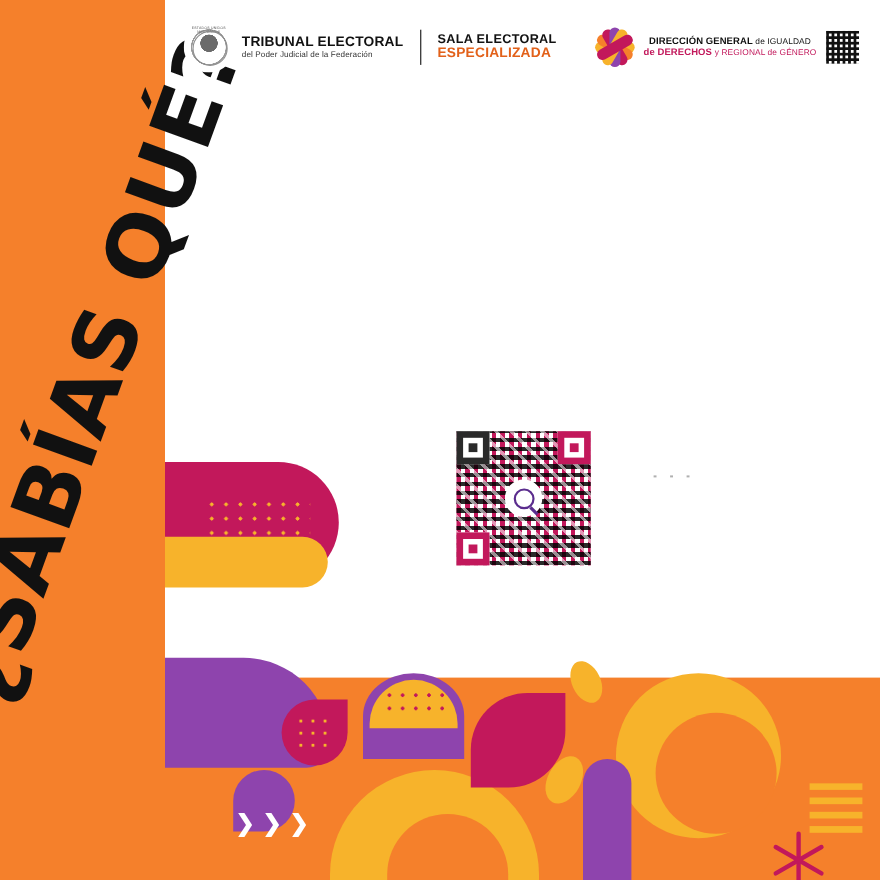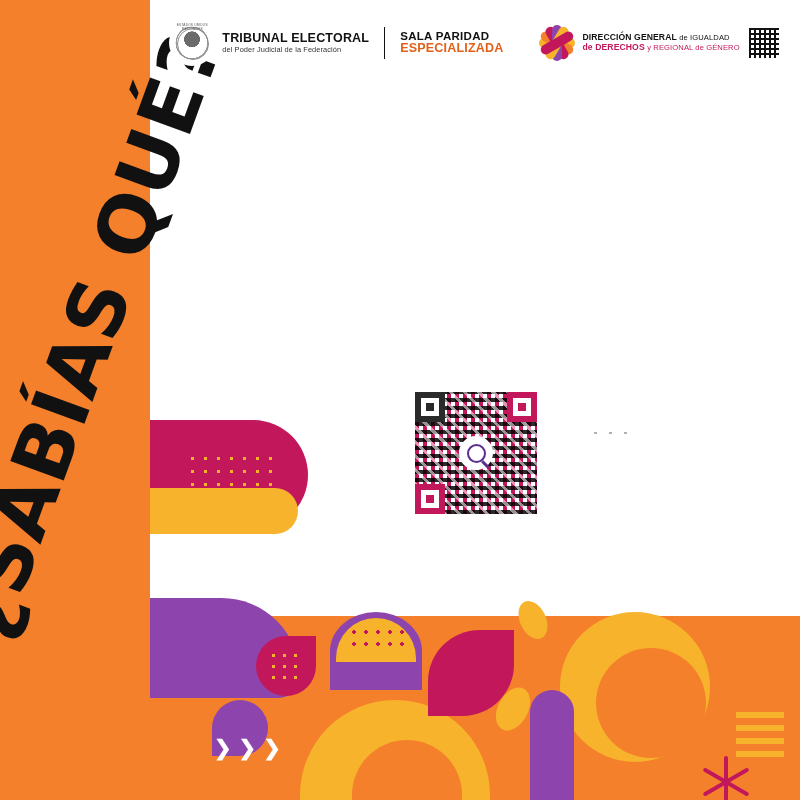--- a/index.html
+++ b/index.html
@@ -98,21 +98,21 @@
   .logo-dgi { display: flex; align-items: center; gap: 7px; }
   .flower {
     width: 38px; height: 38px; position: relative; flex: 0 0 auto;
   }
   .flower span {
     position: absolute; left: 50%; top: 50%;
     width: 36px; height: 10px;
     margin: -5px 0 0 -18px;
     border-radius: 6px;
   }
-  .dgi-text { line-height: 1.15; }
+  .dgi-text { line-height: 1.15; text-align: center; }
   .dgi-text .d1 { font-size: 8.6px; font-weight: bold; color: #111; letter-spacing: .1px; }
   .dgi-text .d2 { font-size: 8.6px; font-weight: bold; color: #C2185B; letter-spacing: .1px; }
   .dgi-text .thin { font-weight: normal; font-size: 7.6px; }
   .qr-small {
     width: 34px; height: 34px;
     background-image:
       linear-gradient(90deg, #111 50%, transparent 50%),
       linear-gradient(#111 50%, transparent 50%);
     background-size: 5px 5px, 5px 5px;
     background-color: #fff;
@@ -453,21 +453,21 @@
     <div class="logo-tribunal">
       <div class="eagle">
         <div class="eagle-txt">ESTADOS UNIDOS MEXICANOS</div>
       </div>
       <div class="tribunal-text">
         <div class="l1">TRIBUNAL ELECTORAL</div>
         <div class="l2">del Poder Judicial de la Federación</div>
       </div>
       <div class="sala-divider"></div>
       <div class="sala-text">
-        <div class="s1">SALA PARIDAD</div>
+        <div class="s1">SALA ELECTORAL</div>
         <div class="s2">ESPECIALIZADA</div>
       </div>
     </div>
 
     <div class="logo-dgi">
       <div class="flower">
         <span style="transform:rotate(0deg);background:#F7B32B"></span>
         <span style="transform:rotate(30deg);background:#F5802B"></span>
         <span style="transform:rotate(60deg);background:#C2185B"></span>
         <span style="transform:rotate(90deg);background:#8E44AD"></span>

